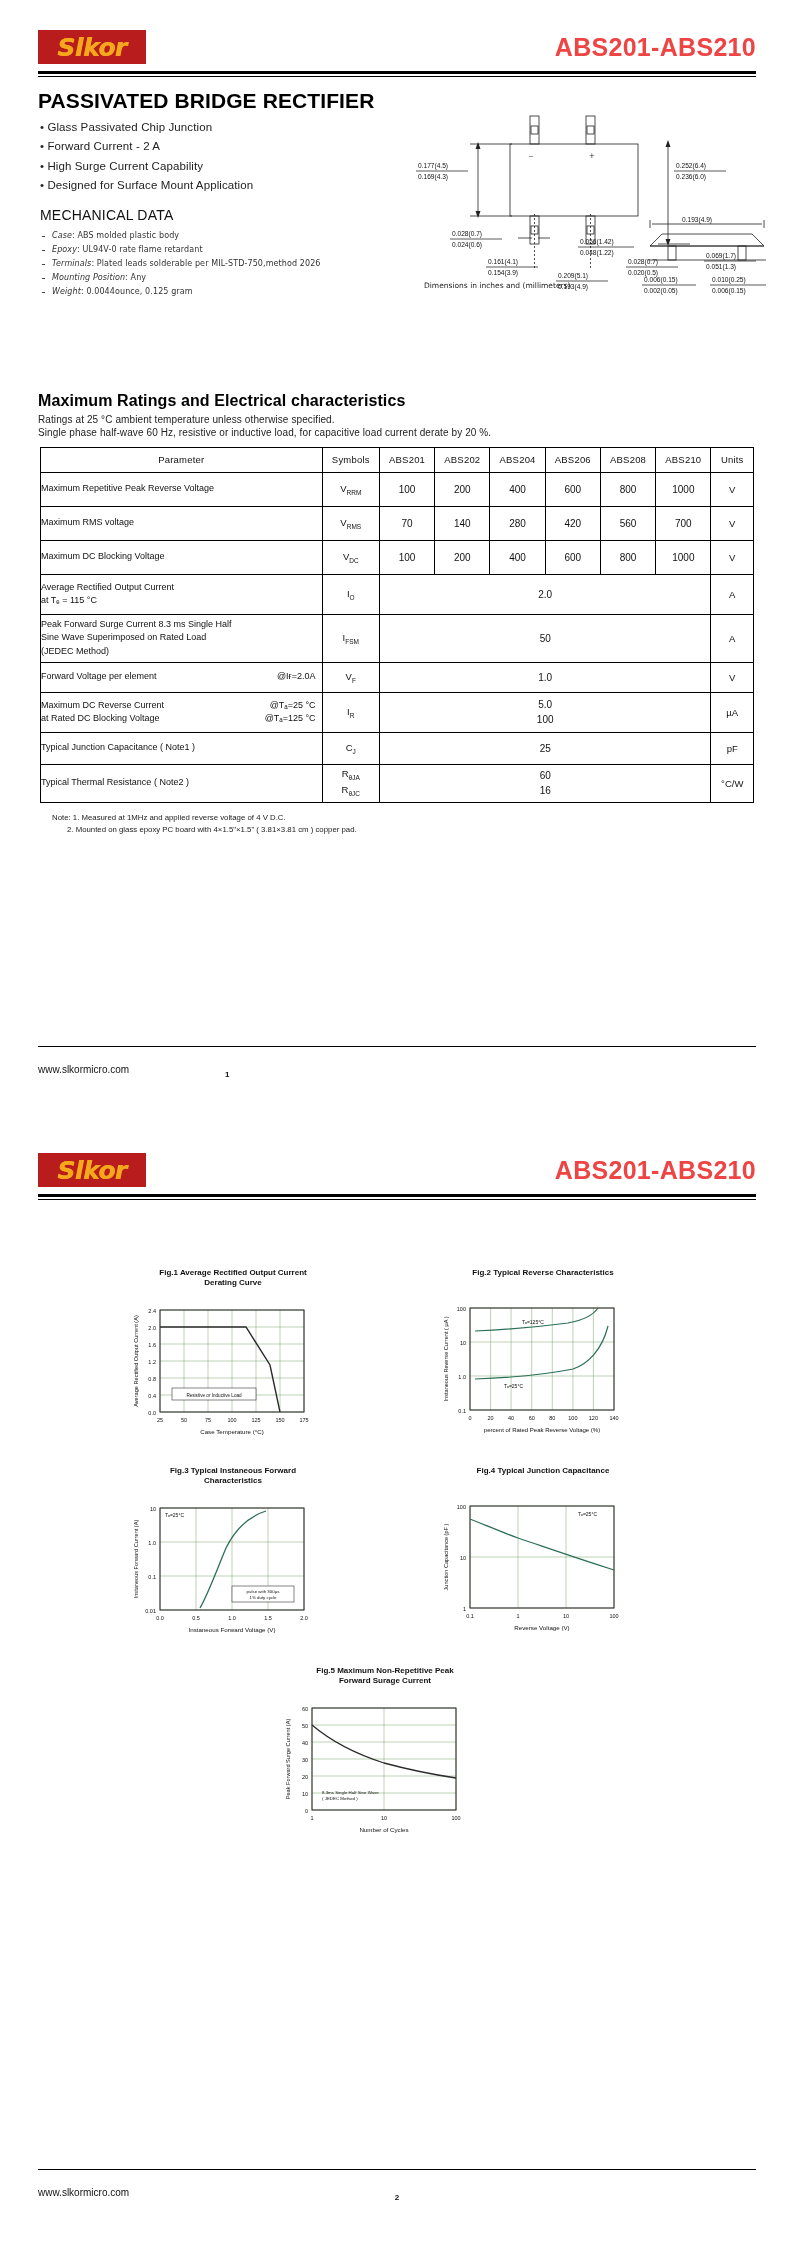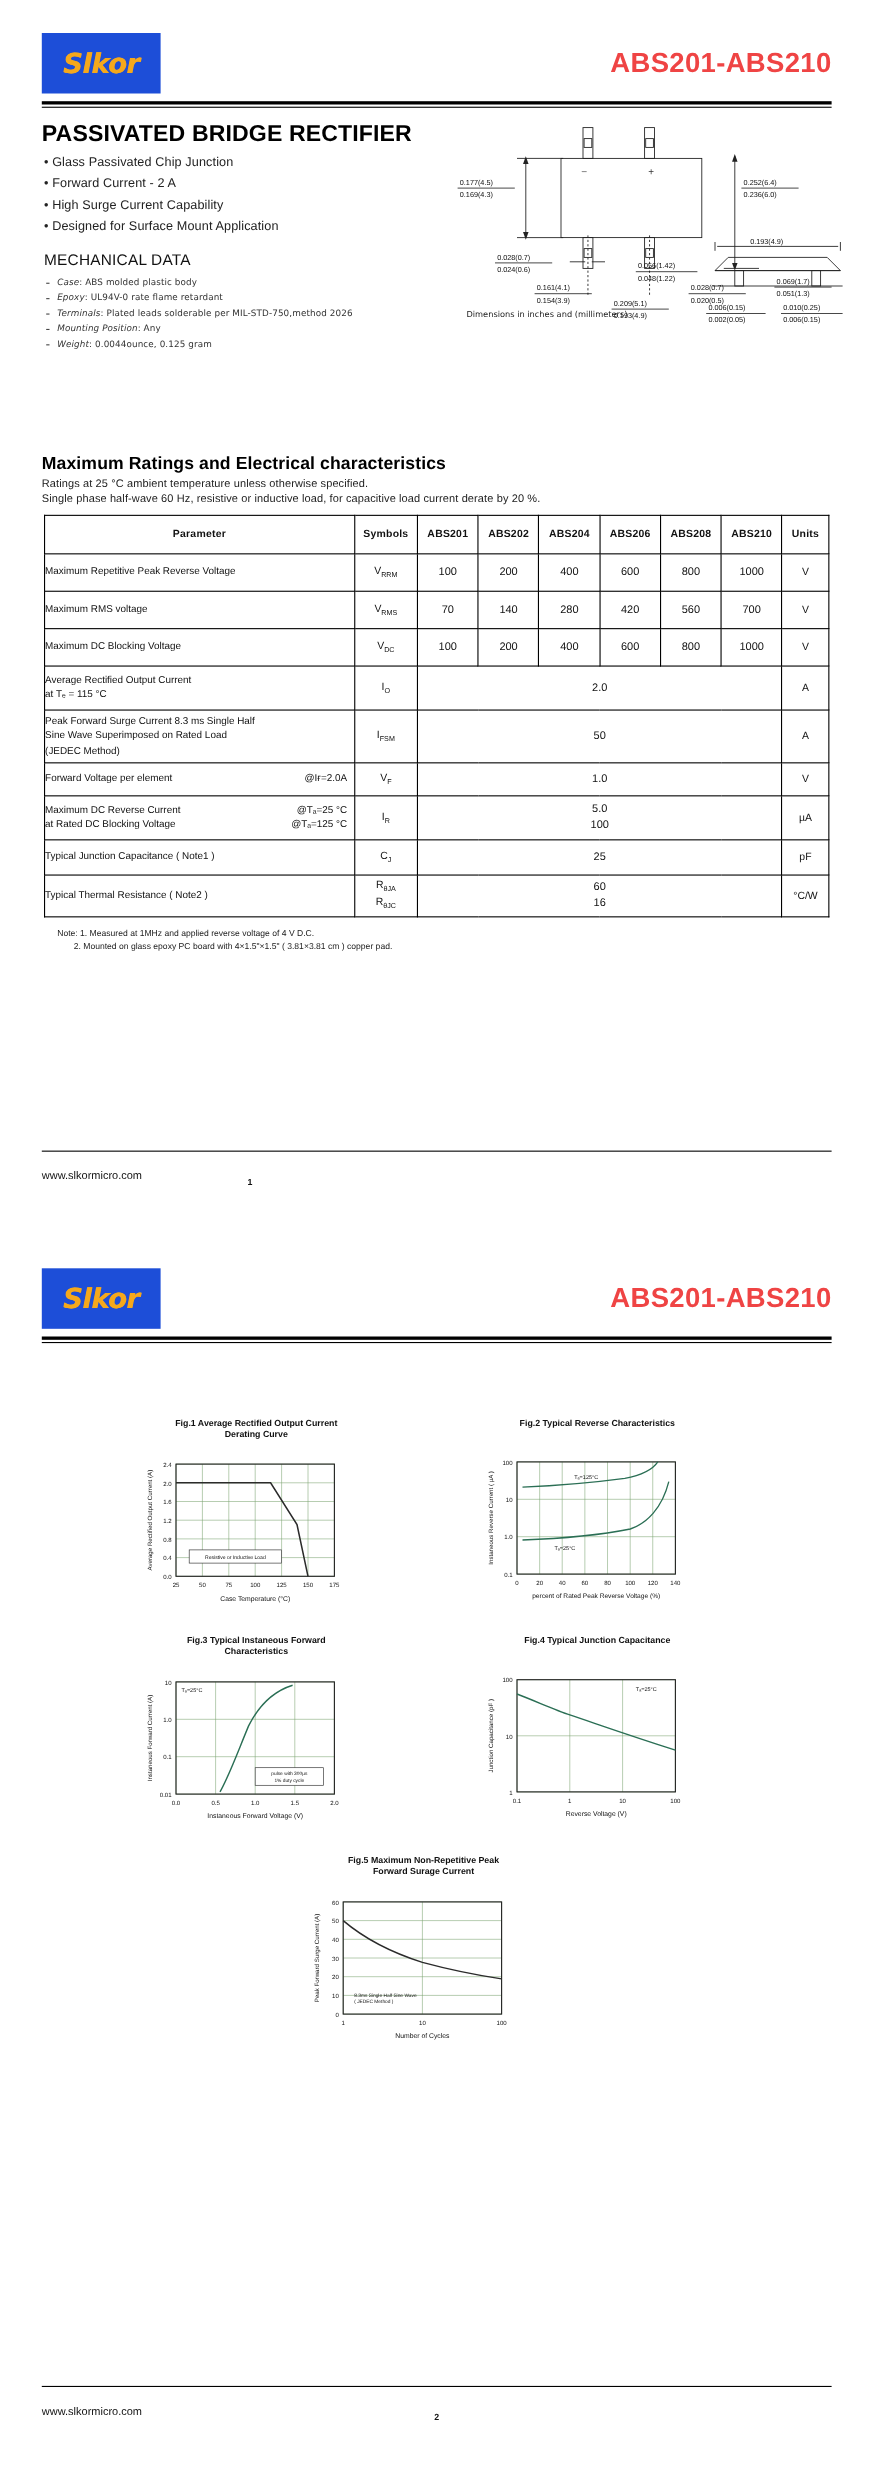--- a/index.html
+++ b/index.html
@@ -12,21 +12,21 @@
     -webkit-font-smoothing: antialiased;
   }
   .page { width:794px; position:relative; background:#fff; }
   .page1 { height:1123px; }
   .page2 { height:1123px; }
 
   
   .hdr { position:relative; padding: 30px 38px 0 38px; }
   .hdr-row { display:flex; align-items:center; justify-content:space-between; }
   .logo {
-    width:108px; height:55px; background:#1d4ed8;
+    width:108px; height:34px; background:#b91c1c;
     display:flex; align-items:center; justify-content:center;
     position:relative; overflow:hidden;
   }
   .logo-txt {
     font-family:"DejaVu Sans", sans-serif;
     font-style:italic; font-weight:bold; font-size:25px;
     color:#f5a81c; letter-spacing:-0.5px;
     text-shadow: 0.5px 0 0 #f5a81c;
   }
   .part-no {
@@ -77,21 +77,21 @@
   
   table.ratings {
     border-collapse:collapse; margin:9px 0 0 40px; width:714px;
     font-size:9px; color:#111;
   }
   table.ratings td, table.ratings th {
     border:1px solid #000; padding:0;
     vertical-align:middle;
   }
   table.ratings thead th {
-    font-size:9.5px; font-weight:bold; height:35px; text-align:center;
+    font-size:9.5px; font-weight:normal; height:25px; text-align:center;
     letter-spacing:0.2px;
   }
   .c-param { width:265px; text-align:left; }
   .c-sym   { width:54px;  text-align:center; }
   .c-val   { width:52px;  text-align:center; }
   .c-unit  { width:40px;  text-align:center; }
   td.pcell { padding:6px 7px 6px 9px; line-height:1.45; font-size:9px; }
   td.scell { text-align:center; font-size:9.5px; }
   td.vcell { text-align:center; font-size:10px; }
   td.ucell { text-align:center; font-size:9.5px; }

